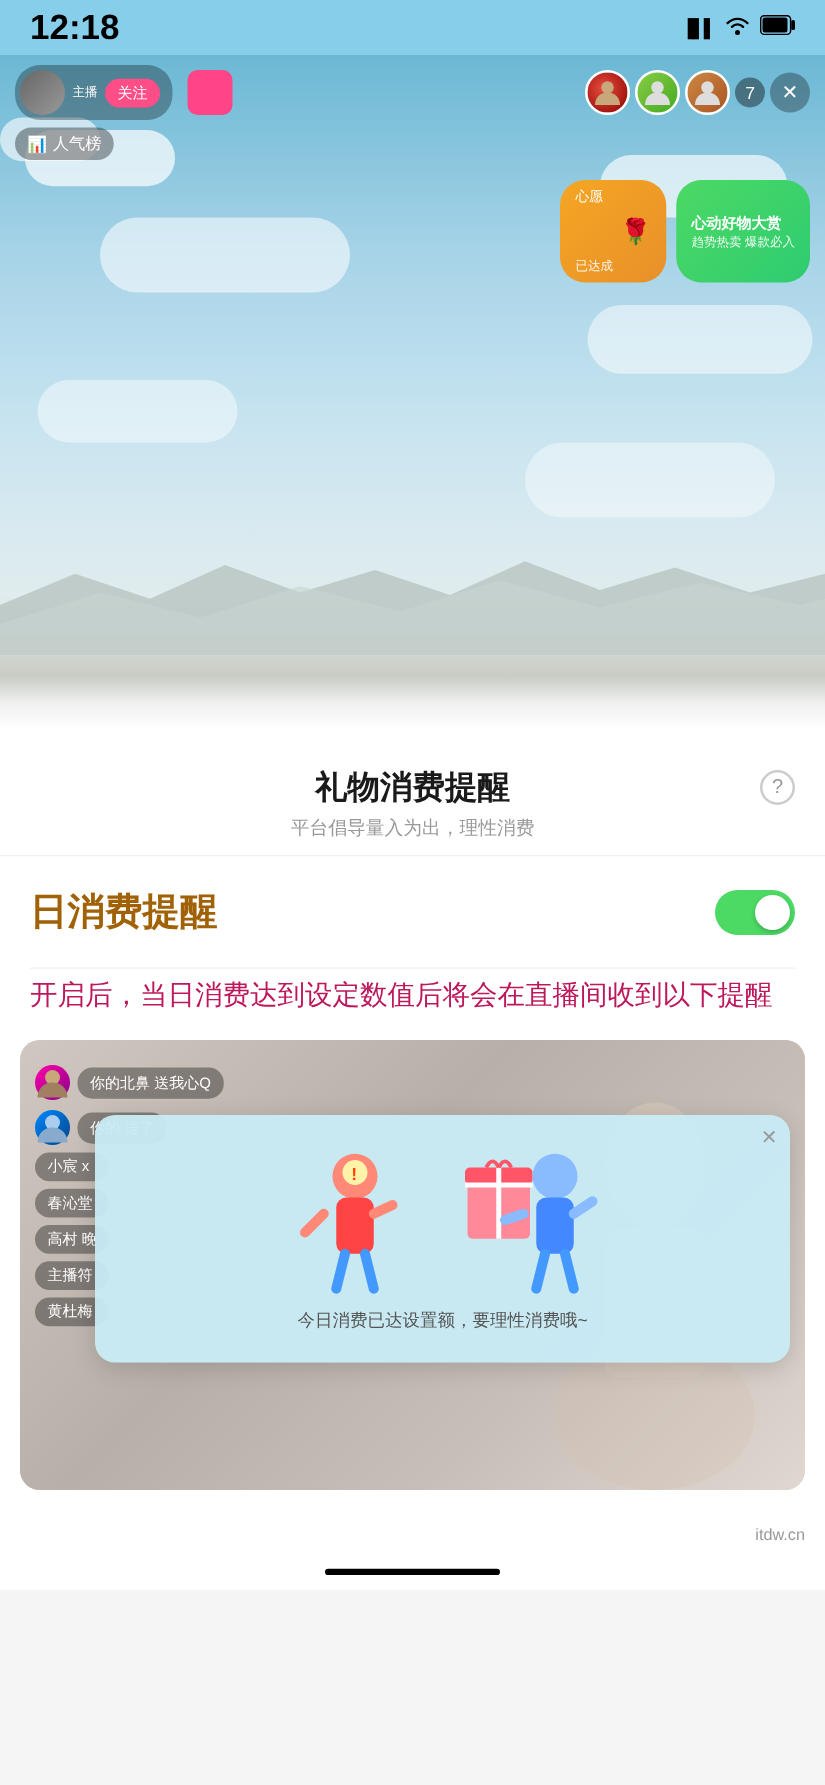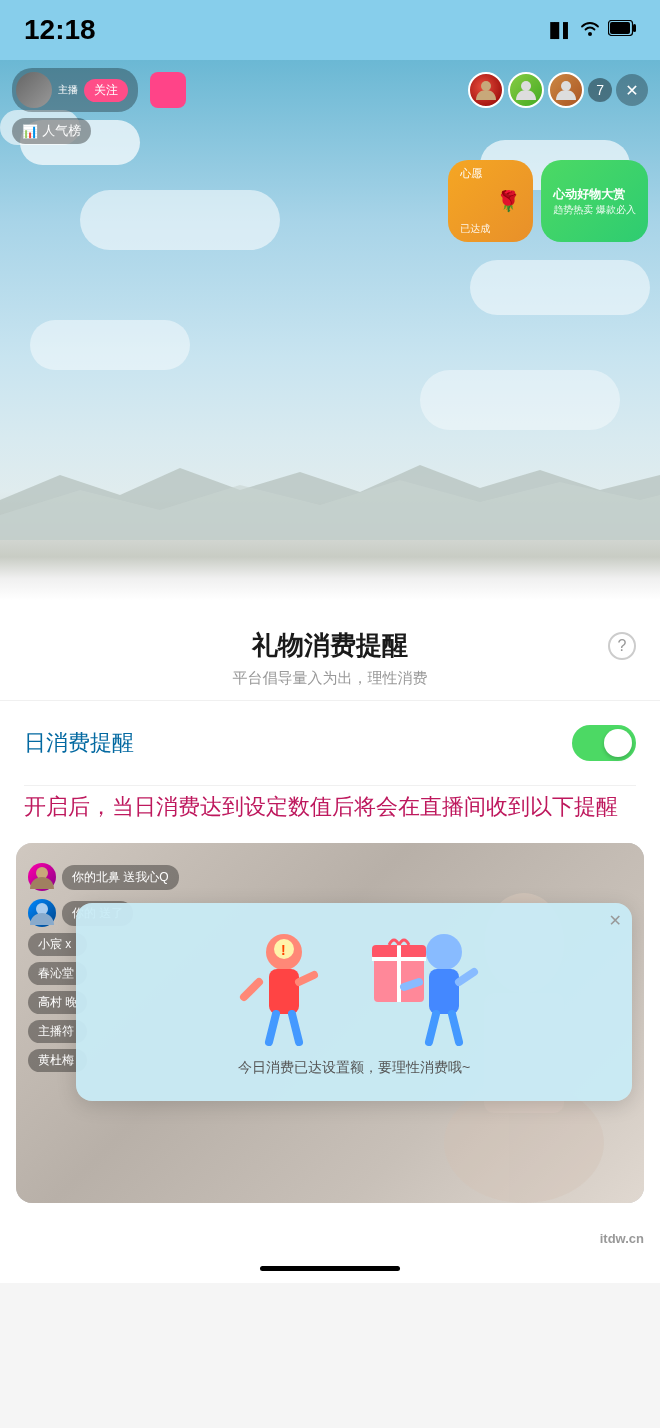--- a/index.html
+++ b/index.html
@@ -12,21 +12,21 @@
       overflow-x: hidden;
     }
 
     
     .status-bar {
       background: #87ceeb;
       display: flex;
       justify-content: space-between;
       align-items: center;
       padding: 8px 24px;
-      height: 60px;
+      height: 44px;
     }
     .status-time {
       font-size: 28px;
       font-weight: 600;
       color: #000;
     }
     .status-icons {
       display: flex;
       align-items: center;
       gap: 8px;
@@ -262,23 +262,23 @@
     }
 
     
     .reminder-row {
       display: flex;
       align-items: center;
       justify-content: space-between;
       padding: 24px 24px;
     }
     .reminder-label {
-      font-size: 22px;
-      color: #0369a1;
-      font-weight: 400;
+      font-size: 30px;
+      color: #a16207;
+      font-weight: 700;
     }
 
     
     .toggle-container {
       position: relative;
       width: 64px;
       height: 36px;
     }
     .toggle-track {
       width: 64px;
@@ -448,21 +448,20 @@
       justify-content: center;
       gap: 2px;
     }
 
     
     .watermark {
       text-align: right;
       padding: 8px 16px;
       font-size: 13px;
       color: #999;
-      font-weight: bold;
     }
 
     
     .home-indicator {
       display: flex;
       justify-content: center;
       padding: 12px;
       background: #fff;
     }
     .home-bar {

